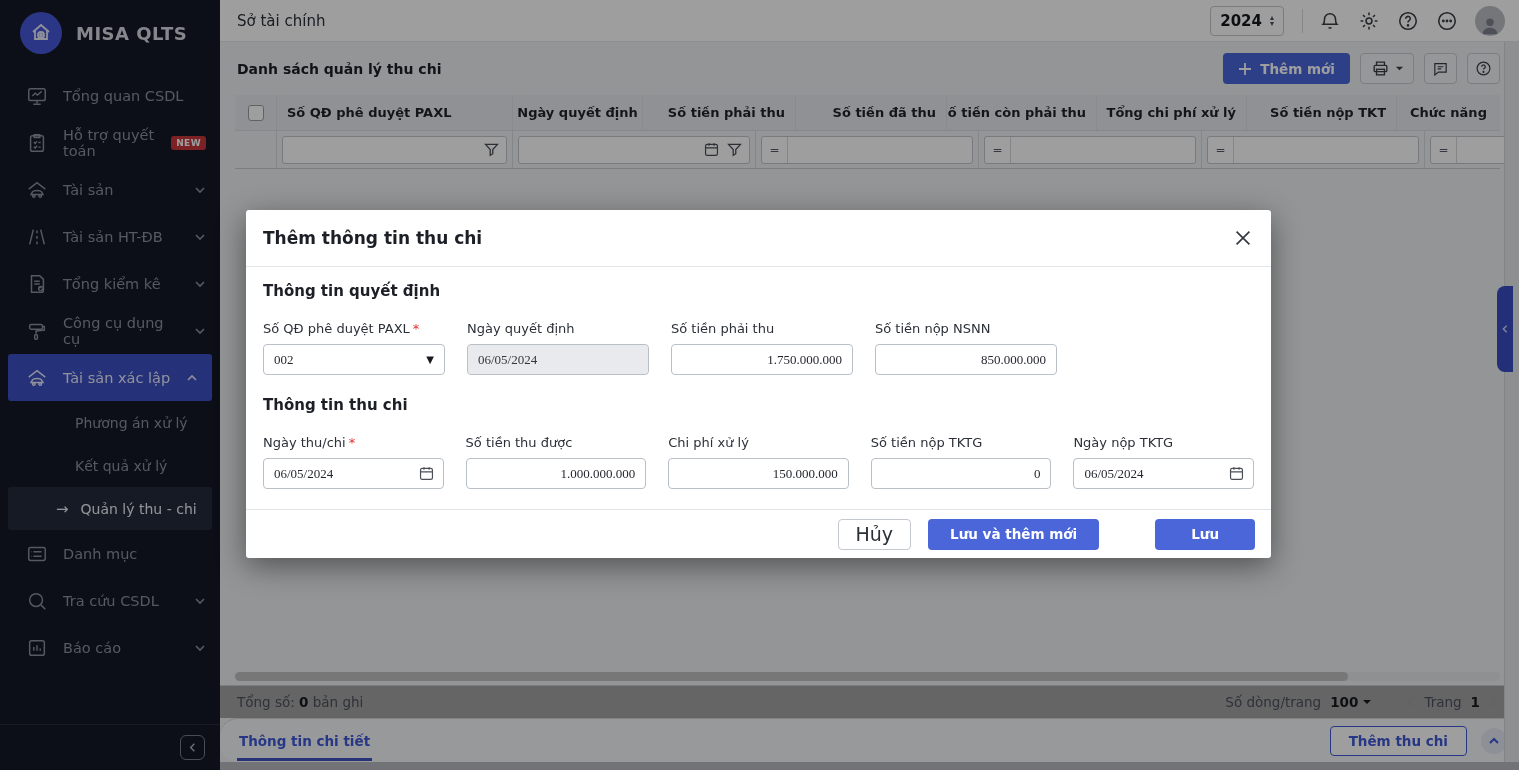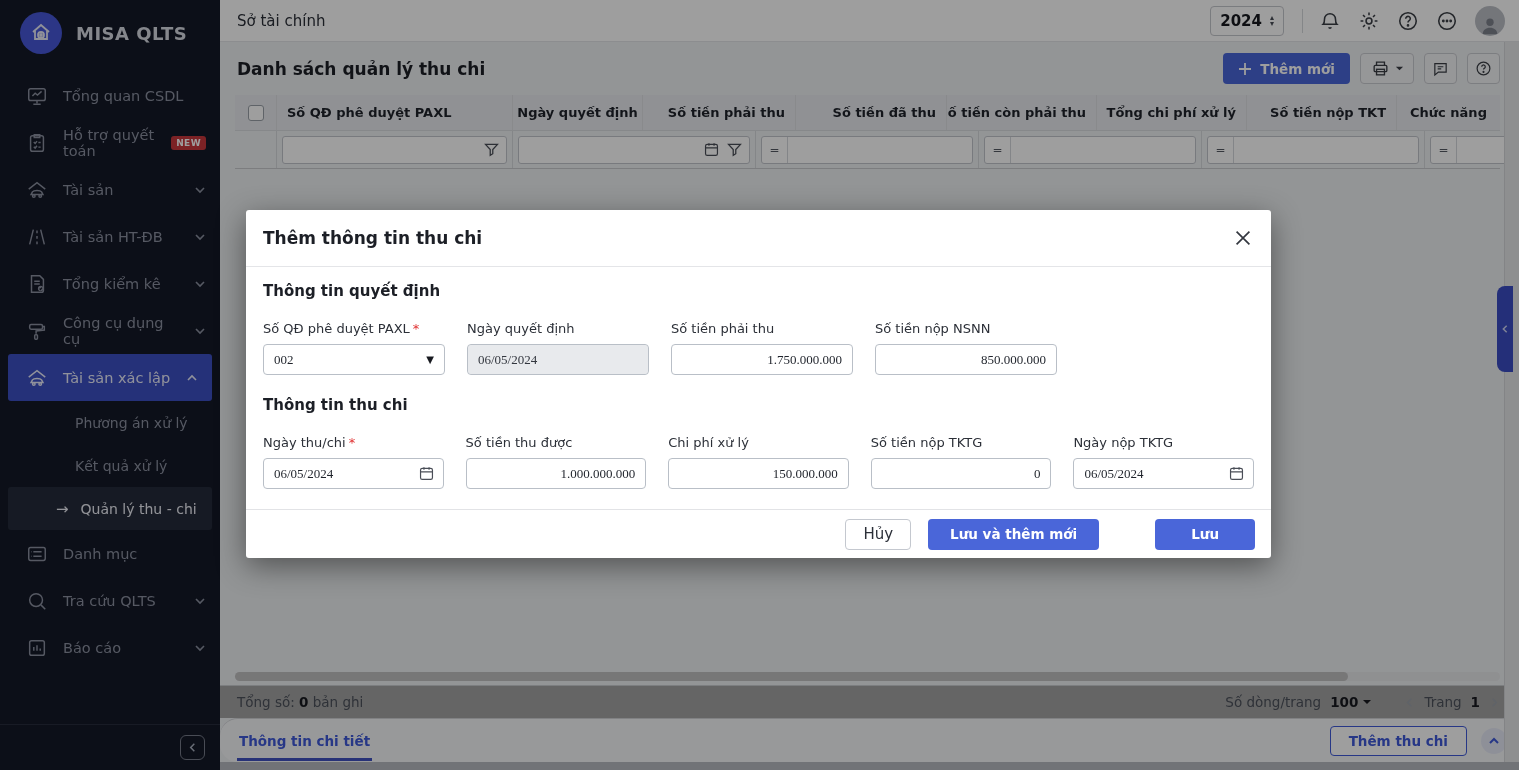--- a/index.html
+++ b/index.html
@@ -28,21 +28,21 @@
   .main { position:absolute; left:220px; top:0; right:0; bottom:0; display:flex; flex-direction:column; background:#eef0f3; }
   .topbar { height:42px; background:#ffffff; border-bottom:1px solid #e3e4e7; display:flex; align-items:center; padding:0 14px 0 17px; flex:0 0 auto; }
   .org-title { font-size:15px; color:#2b2f38; flex:1; }
   .year-box { display:flex; align-items:center; gap:8px; border:1px solid #c6c8cd; border-radius:4px; height:30px; padding:0 9px; font-weight:bold; font-size:15px; color:#17191f; cursor:pointer; }
   .spinner { display:flex; flex-direction:column; line-height:6px; font-size:8px; color:#4a4e57; }
   .top-sep { width:1px; height:24px; background:#d6d8dc; margin:0 16px 0 18px; }
   .top-icon { width:22px; height:22px; color:#3a3e45; margin-right:17px; cursor:pointer; }
   .avatar { width:30px; height:30px; border-radius:50%; background:#bcbfc6; display:flex; align-items:flex-end; justify-content:center; overflow:hidden; color:#6e737c; cursor:pointer; }
 
   .toolbar { height:53px; display:flex; align-items:center; padding:0 19px 0 17px; flex:0 0 auto; }
-  .page-title { font-size:17px; font-weight:bold; color:#1c1f26; flex:1; }
+  .page-title { font-size:14px; font-weight:bold; color:#1c1f26; flex:1; }
   .btn-primary { background:#4a66d9; color:#fff; border:none; border-radius:4px; height:31px; font-size:13.5px; font-weight:bold; display:flex; align-items:center; gap:8px; padding:0 15px; cursor:pointer; font-family:inherit; }
   .tool-btn { background:#f3f4f6; border:1px solid #c9cbd0; border-radius:4px; height:31px; display:flex; align-items:center; justify-content:center; gap:5px; color:#3a3e45; cursor:pointer; margin-left:10px; padding:0 7px; }
 
   
   .grid { padding:0 19px 0 15px; flex:0 0 auto; }
   .thead { display:flex; background:#e9ebef; height:36px; align-items:center; border-bottom:1px solid #d9dbdf; }
   .th { font-weight:bold; font-size:13px; color:#1f232b; padding:0 10px; border-right:1px solid #dddfe3; height:100%; display:flex; align-items:center; overflow:hidden; white-space:nowrap; }
   .th:last-child { border-right:none; }
   .th.r { justify-content:flex-end; }
   .th.c { justify-content:center; }
@@ -92,21 +92,21 @@
   .fld label { display:block; font-size:13px; color:#2c3038; margin-bottom:8px; white-space:nowrap; }
   .req { color:#e03131; margin-left:3px; }
   .ibox { position:relative; display:flex; align-items:center; border:1px solid #b9bfc7; border-radius:4px; height:31px; background:#fff; }
   .ibox input { border:none; outline:none; width:100%; height:100%; padding:0 10px; font-size:13px; color:#1f232b; background:transparent; border-radius:4px; font-family:Liberation Serif, serif; }
   .ibox.disabled { background:#e8eaed; }
   .ibox.disabled input { background:#e8eaed; color:#33373f; }
   .ibox input.num { text-align:right; }
   .ibox .tail-icon { width:17px; height:17px; color:#4a4e57; margin-right:8px; flex:0 0 17px; }
   .ibox .caret { margin-right:10px; color:#17191f; font-size:10px; }
   .m-footer { position:absolute; left:0; right:0; bottom:0; height:49px; border-top:1px solid #e2e3e6; display:flex; align-items:center; justify-content:flex-end; gap:17px; padding-right:16px; }
-  .btn-plain { background:#fff; border:1px solid #c4c8cf; border-radius:4px; height:31px; padding:0 17px; font-size:15px; color:#2b2f38; cursor:pointer; font-family:inherit; }
+  .btn-plain { background:#fff; border:1px solid #c4c8cf; border-radius:4px; height:31px; padding:0 17px; font-size:19px; color:#2b2f38; cursor:pointer; font-family:inherit; }
 </style>
 </head>
 <body>
 
 <div class="sidebar">
   <div class="logo-row">
     <div class="logo-circle">
       <svg width="24" height="24" viewBox="0 0 24 24" fill="none" stroke="currentColor" stroke-width="1.8">
           <path d="M4 11 L12 4 L20 11"></path>
           <path d="M6 10v8h12v-8"></path>
@@ -211,21 +211,21 @@
           <rect x="3" y="5" width="18" height="14" rx="2"></rect>
           <path d="M8 9.5h9M8 14.5h9M5.5 9.5h.5M5.5 14.5h.5"></path>
         </svg>
       <span class="lbl">Danh mục</span>
     </div>
     <div class="nav-item">
       <svg class="nav-icon" viewBox="0 0 24 24" fill="none" stroke="currentColor" stroke-width="1.6">
           <circle cx="11" cy="11" r="7"></circle>
           <path d="M16.5 16.5L21 21"></path>
         </svg>
-      <span class="lbl">Tra cứu QLTS</span>
+      <span class="lbl">Tra cứu CSDL</span>
       <svg class="chev" viewBox="0 0 12 12" fill="none" stroke="currentColor" stroke-width="1.6">
           <path d="M2 4l4 4 4-4"></path>
         </svg>
     </div>
     <div class="nav-item">
       <svg class="nav-icon" viewBox="0 0 24 24" fill="none" stroke="currentColor" stroke-width="1.6">
           <rect x="4" y="4" width="16" height="16" rx="2"></rect>
           <path d="M8.5 15v-4M12 15V9M15.5 15v-2.5"></path>
         </svg>
       <span class="lbl">Báo cáo</span>

